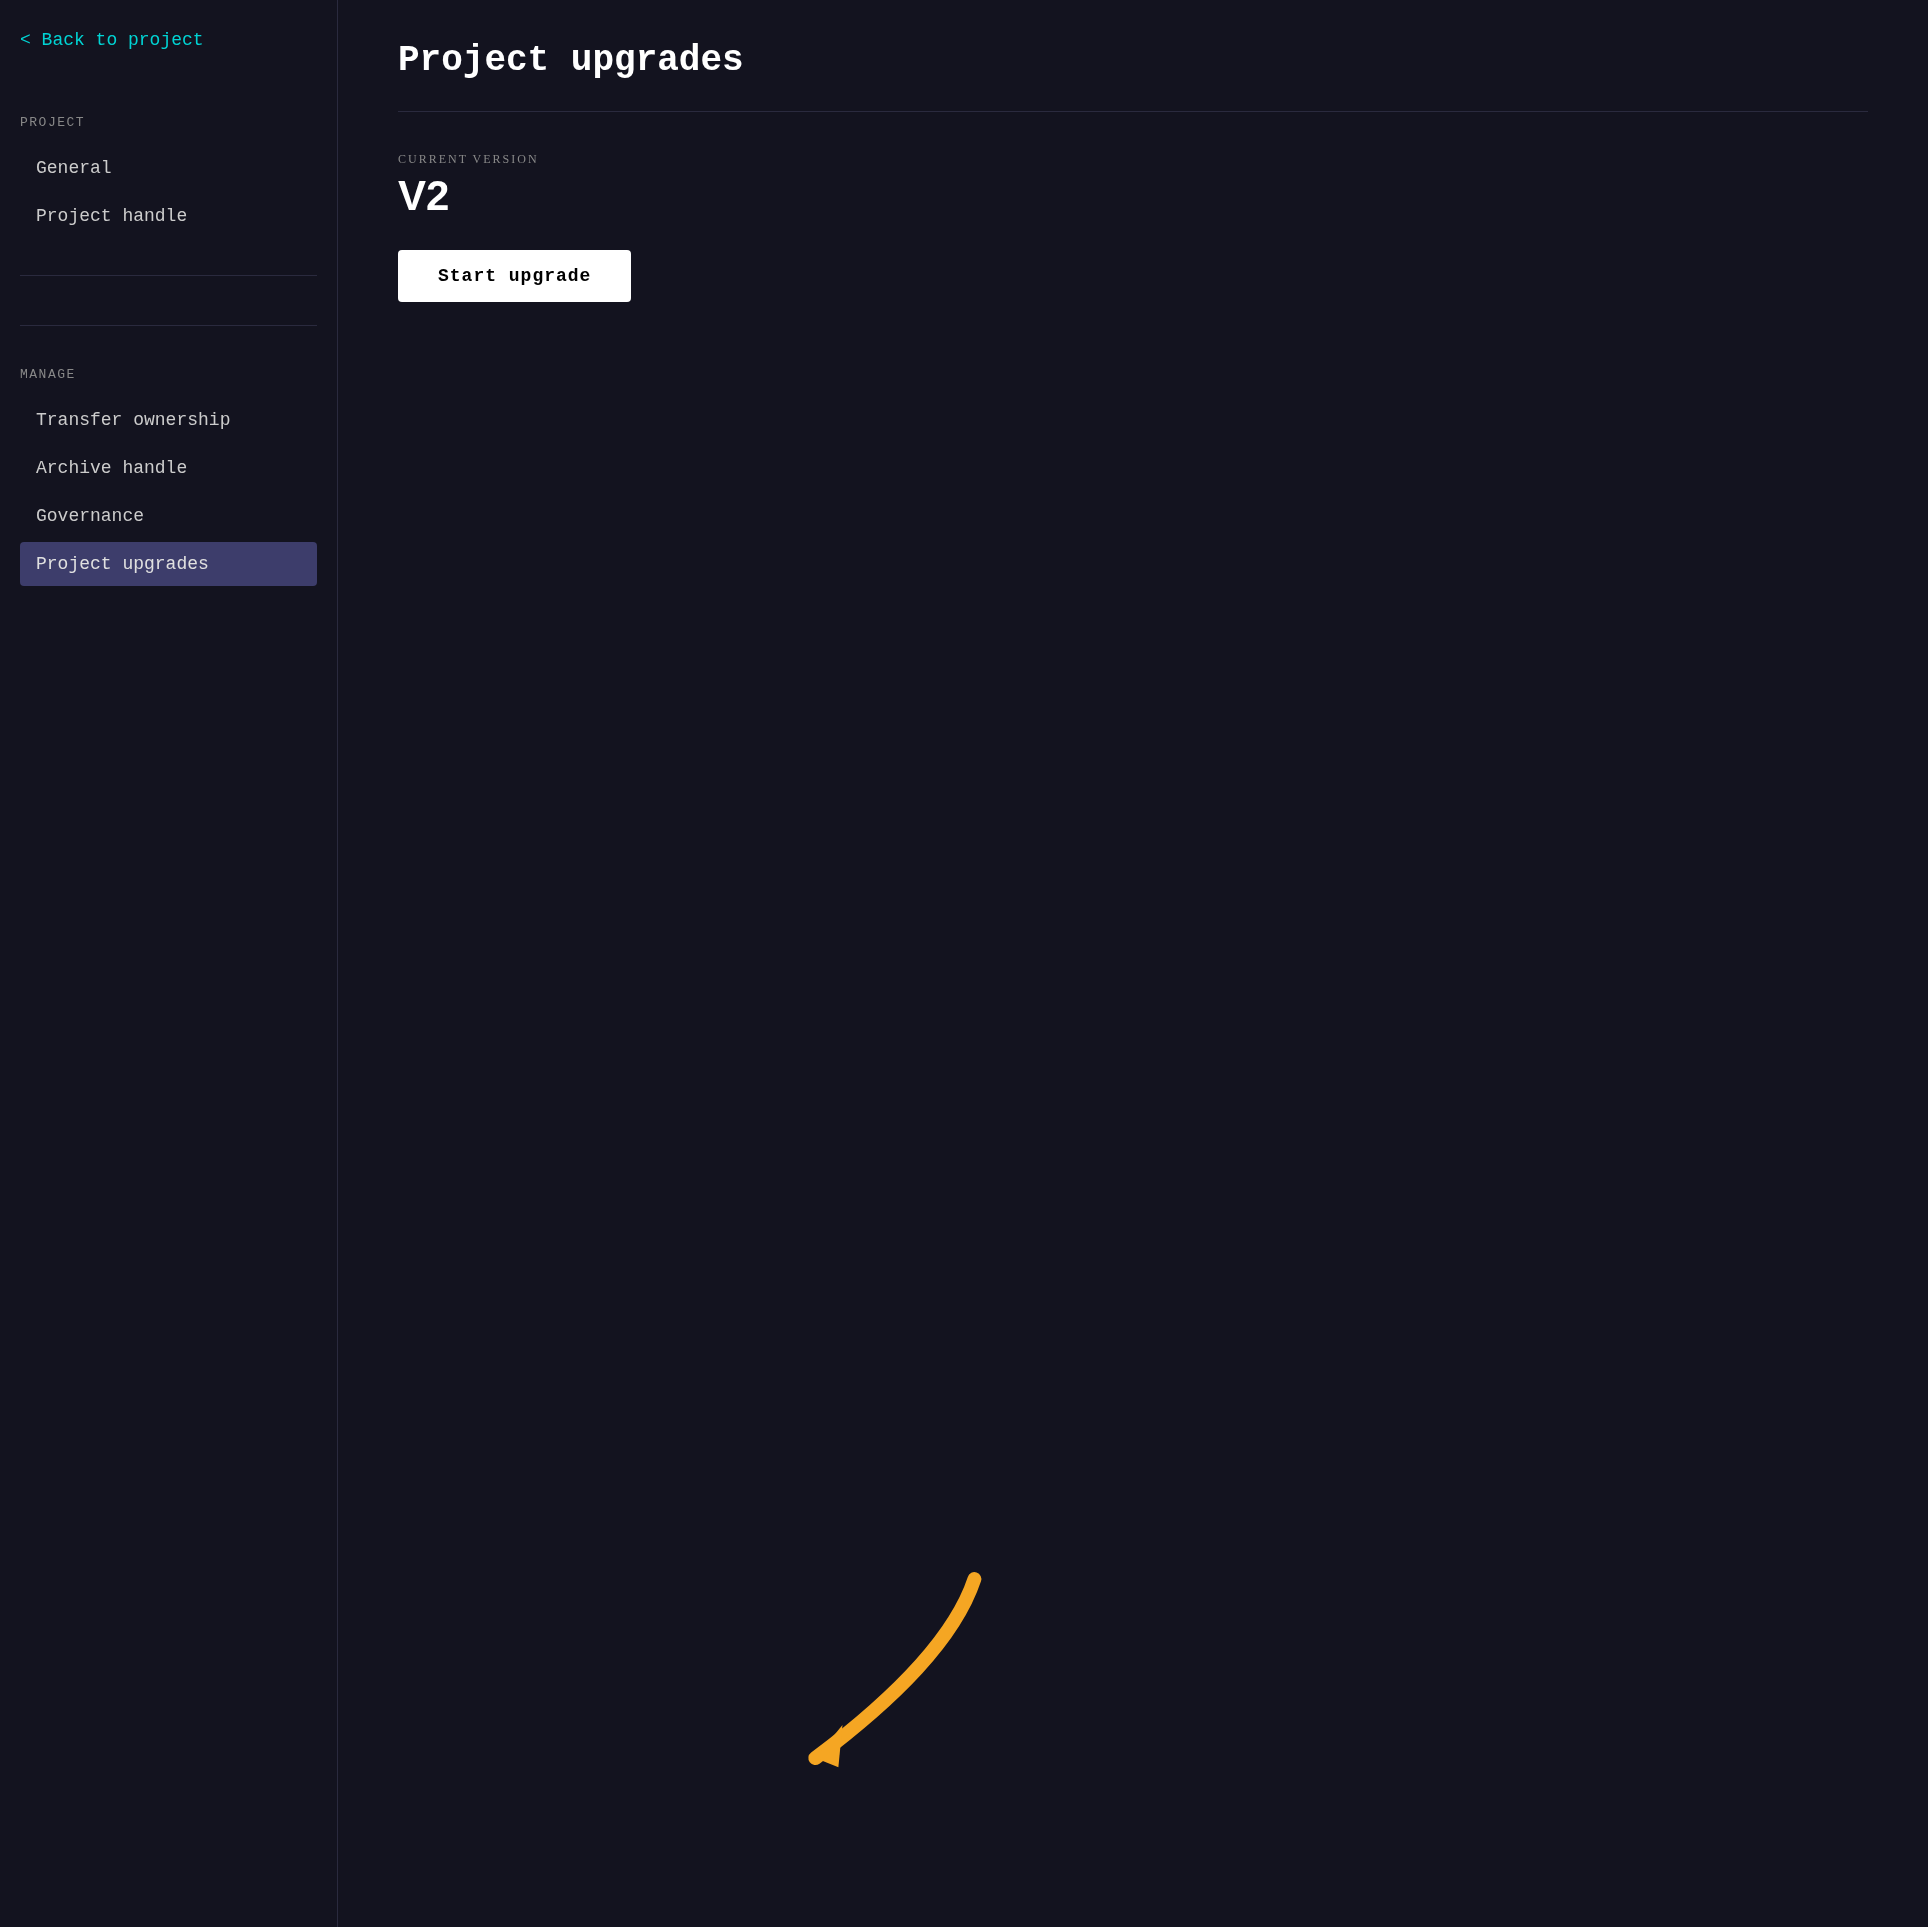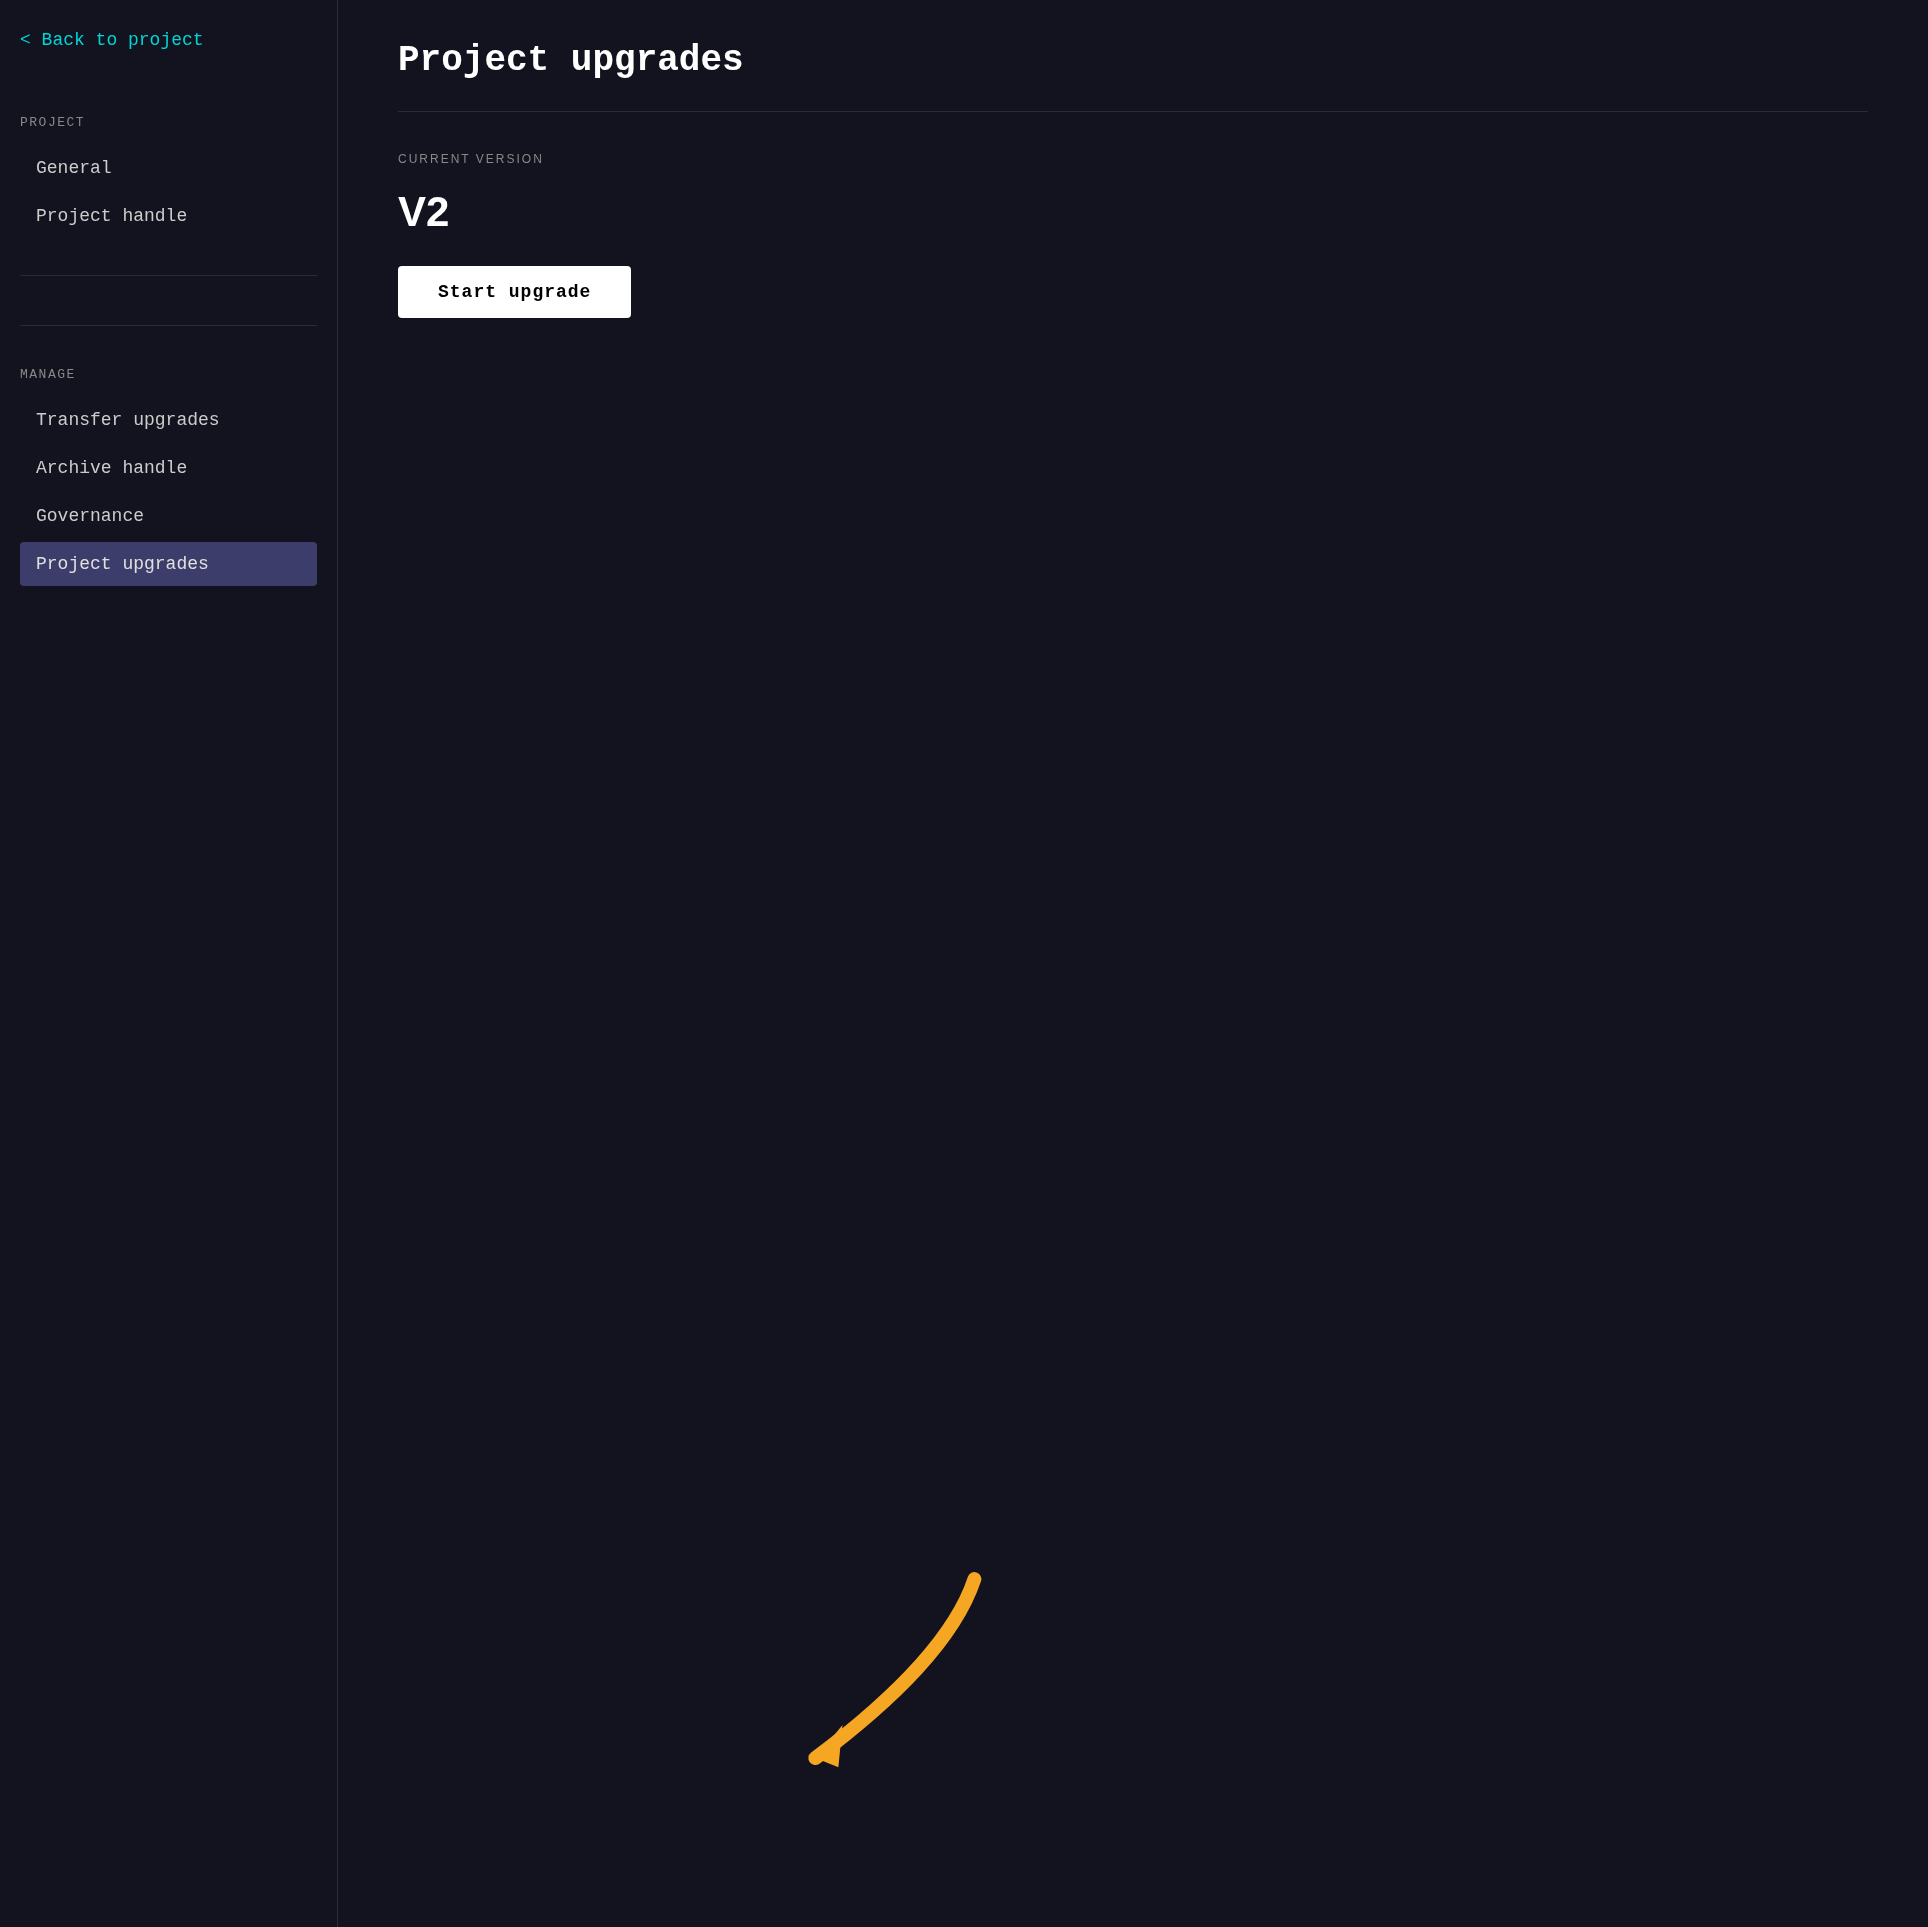--- a/index.html
+++ b/index.html
@@ -93,22 +93,22 @@
 
     .version-section {
       margin-bottom: 40px;
     }
 
     .version-label {
       font-size: 12px;
       letter-spacing: 2px;
       color: #888;
       text-transform: uppercase;
-      margin-bottom: 22px;
-      font-family: Liberation Sans, sans-serif;
+      margin-bottom: 5px;
+      font-family: Liberation Serif, serif;
     }
 
     .version-value {
       font-size: 42px;
       font-weight: bold;
       color: #ffffff;
       font-family: Liberation Sans, sans-serif;
       margin-bottom: 30px;
     }
 
@@ -152,21 +152,21 @@
     <div class="nav-item">Project handle</div>
   </div>
 
   <hr class="nav-divider">
 
 
   <hr class="nav-divider">
 
   <div>
     <div class="nav-section-label">MANAGE</div>
-    <div class="nav-item">Transfer upgrades</div>
+    <div class="nav-item">Transfer ownership</div>
     <div class="nav-item">Archive handle</div>
     <div class="nav-item">Governance</div>
     <div class="nav-item active">Project upgrades</div>
   </div>
 </div>
 
 <div class="main-content" style="position:relative;">
   <h1 class="page-title">Project upgrades</h1>
   <hr class="content-divider">
 

